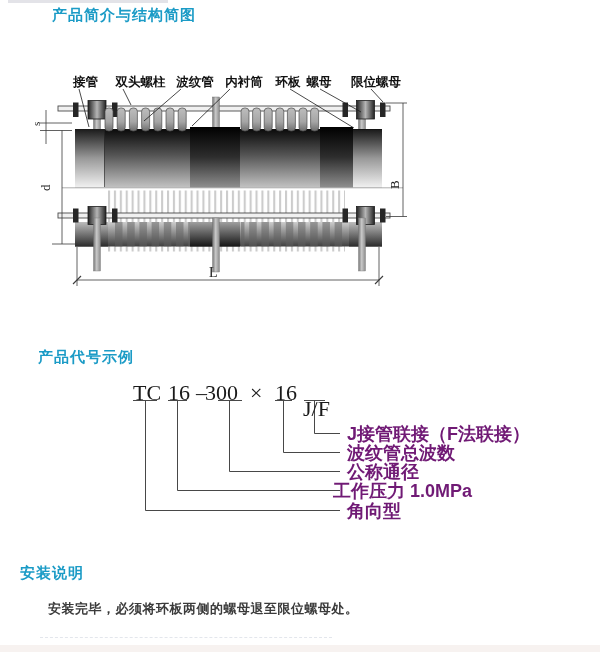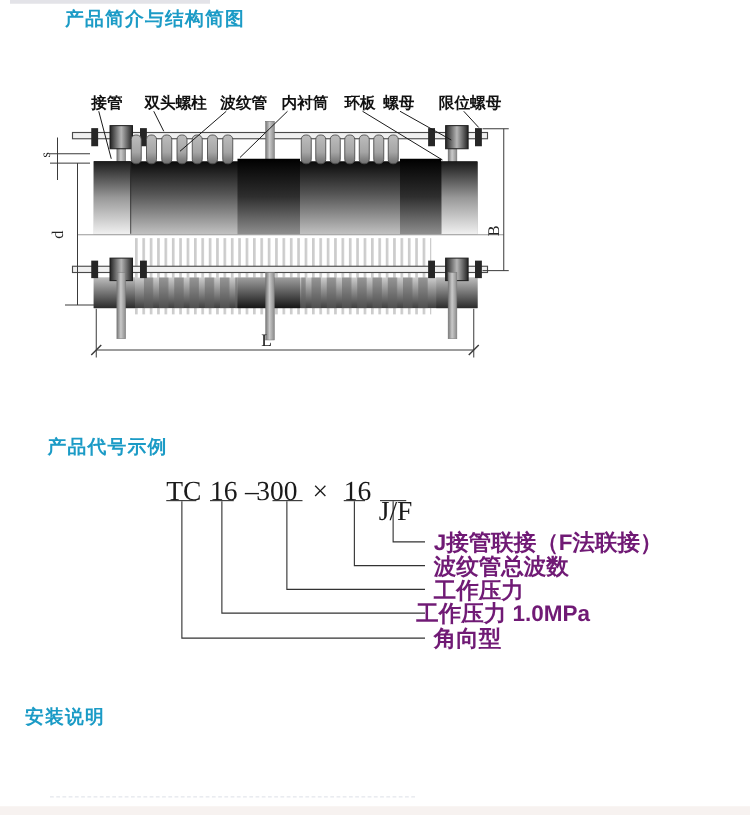--- a/index.html
+++ b/index.html
@@ -225,24 +225,25 @@
   <div class="abs code-token" style="left:196px;top:380px;">–</div>
   <div class="abs code-token" style="left:205px;top:380px;">300</div>
   <div class="abs code-token" style="left:250px;top:380px;">×</div>
   <div class="abs code-token" style="left:275px;top:380px;">16</div>
   <div class="abs code-token" style="left:303px;top:396px;">J/F</div>
 </div>
 
 <div>
   <div class="abs callout-label" style="left:347px;top:426.5px;">J接管联接（F法联接）</div>
   <div class="abs callout-label" style="left:347px;top:445.5px;">波纹管总波数</div>
-  <div class="abs callout-label" style="left:347px;top:464.5px;">工作压力</div>
+  <div class="abs callout-label" style="left:347px;top:464.5px;">公称通径</div>
   <div class="abs callout-label" style="left:333px;top:483.5px;">工作压力 1.0MPa</div>
   <div class="abs callout-label" style="left:347px;top:503.5px;">角向型</div>
 </div>
 
 <div class="abs sec-heading" style="left:20px;top:564px;">安装说明</div>
 
 <div class="abs install-text">
+  <div>安装完毕，必须将环板两侧的螺母退至限位螺母处。</div>
 </div>
 
 <div class="abs faint-dash"></div>
 <div class="abs bottom-strip"></div>
 
 </body></html>

